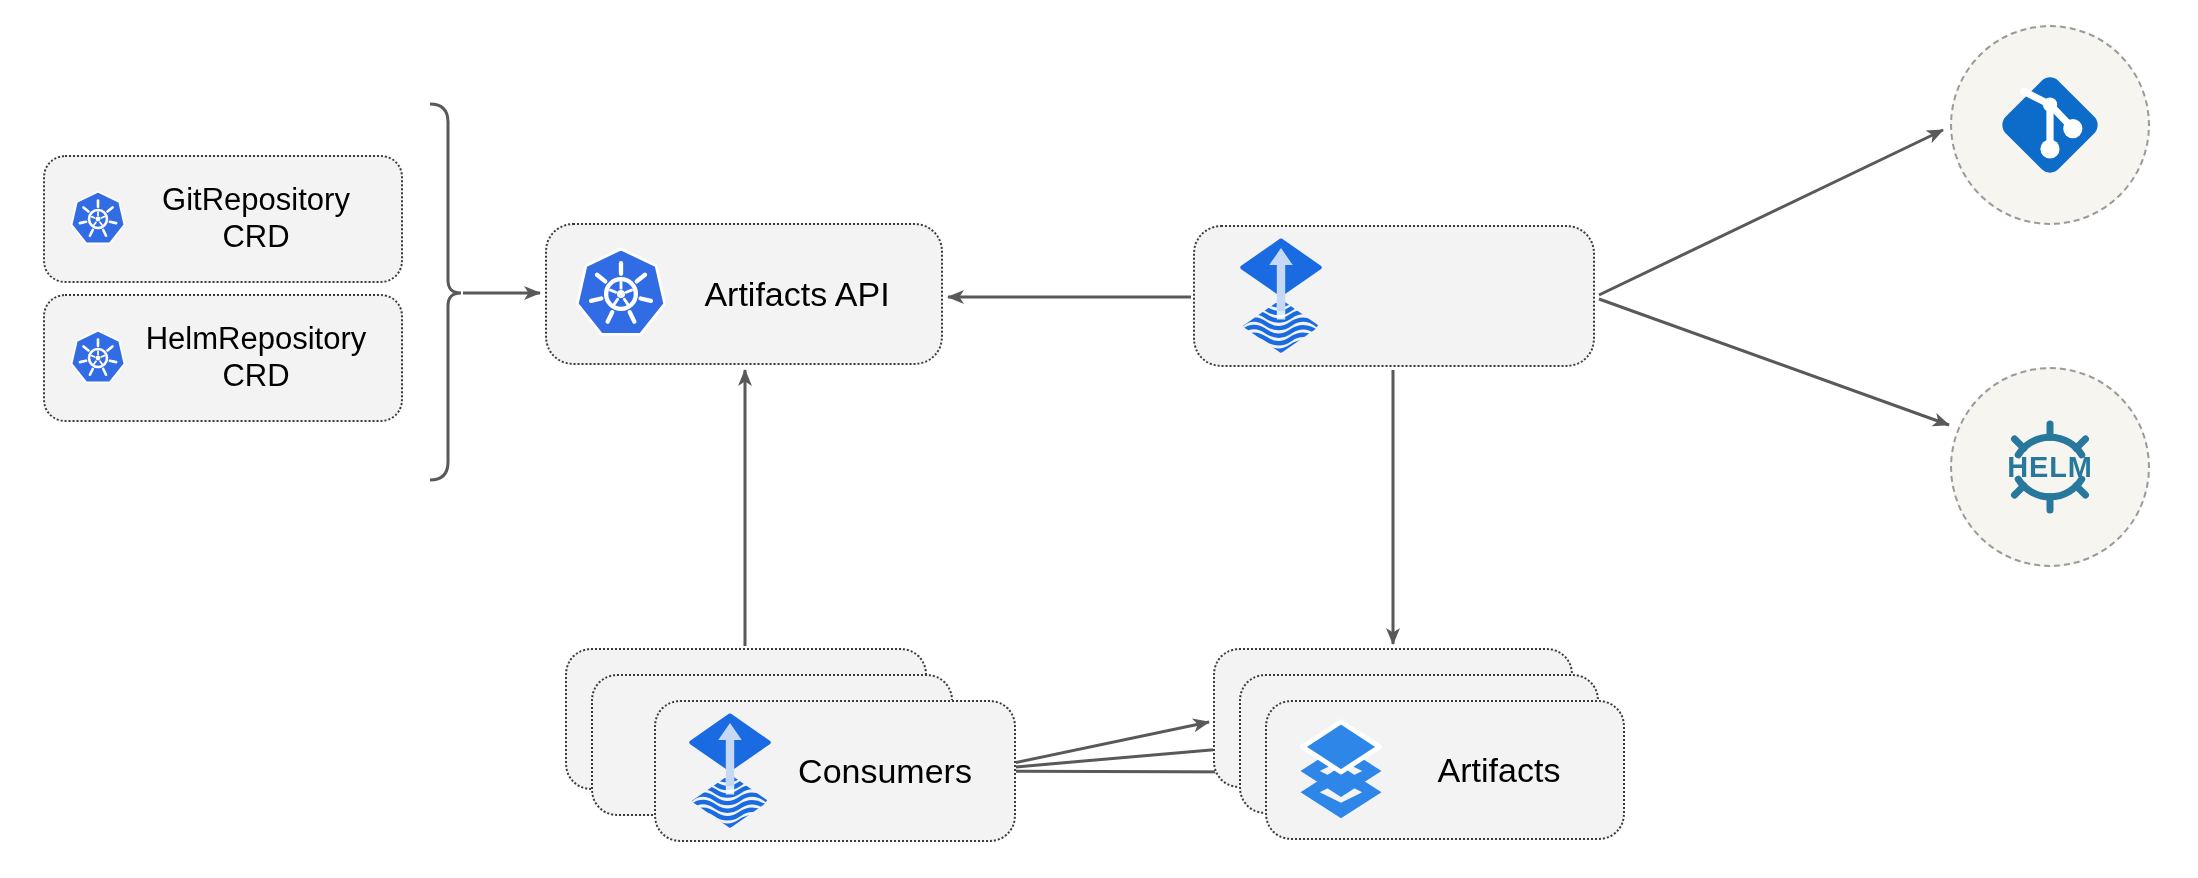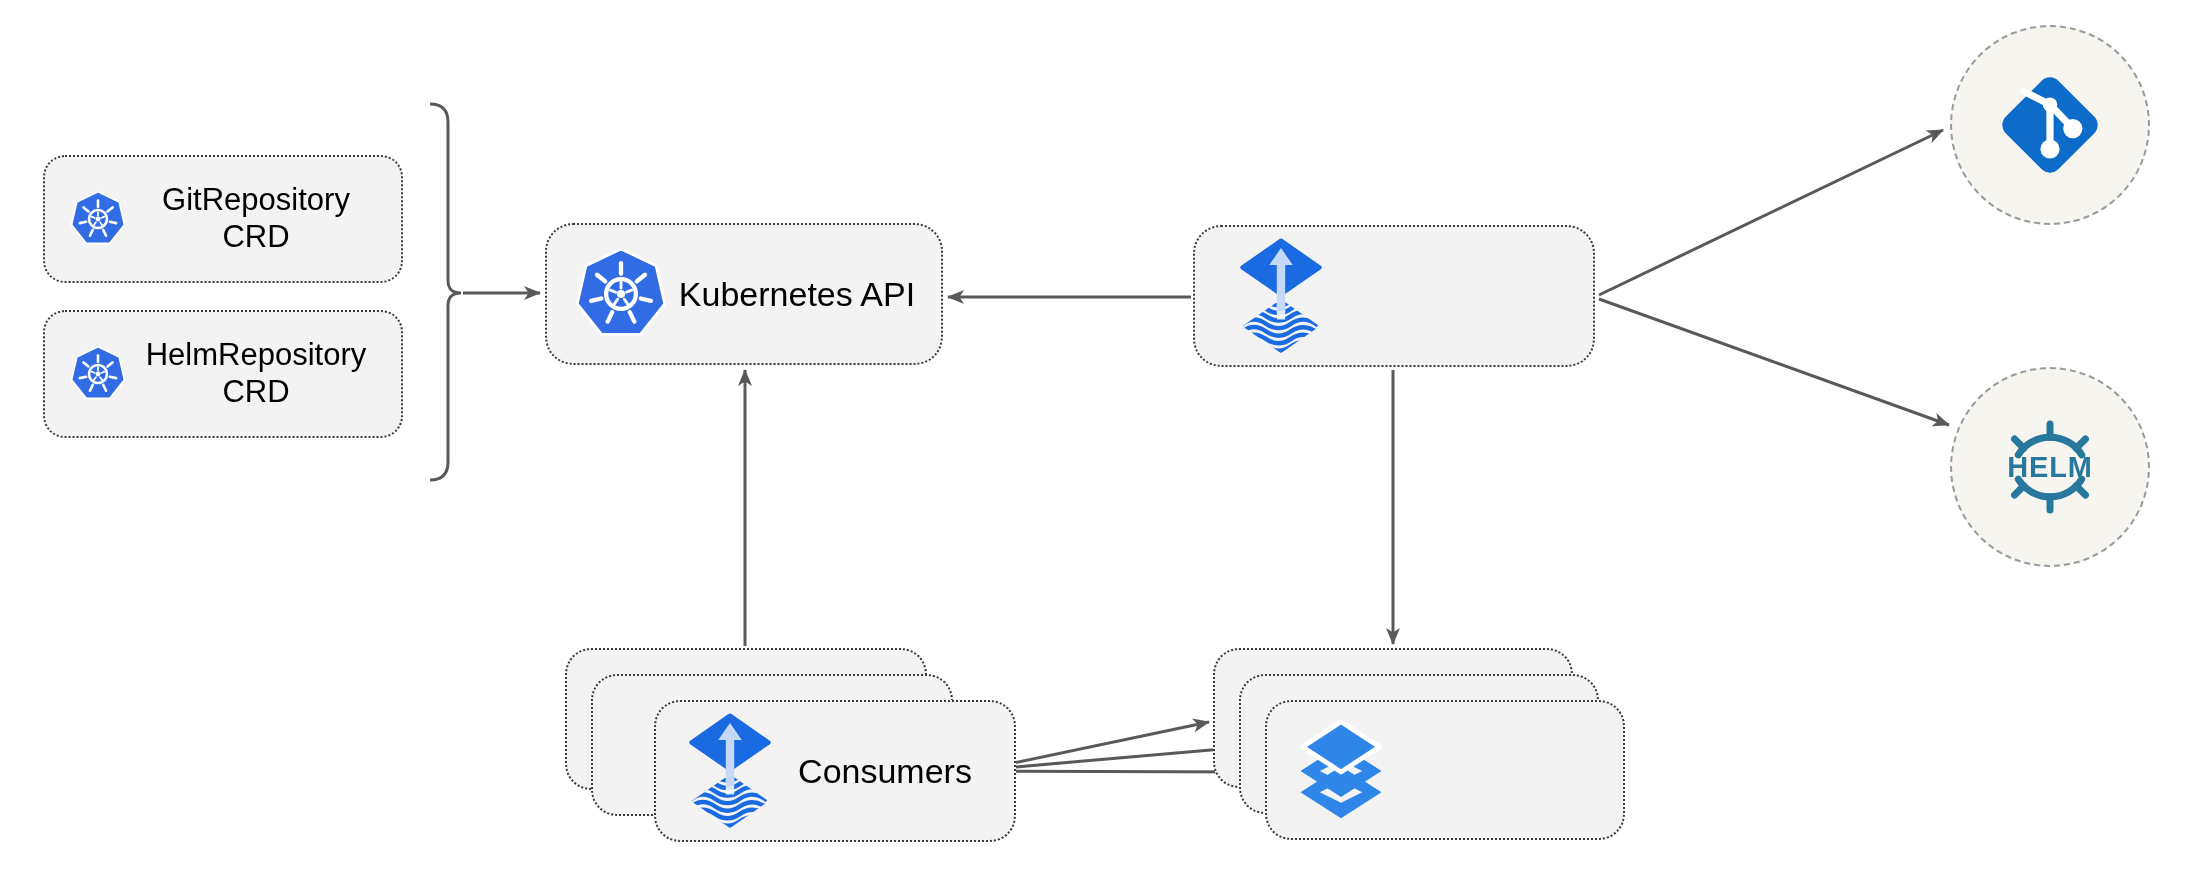--- a/index.html
+++ b/index.html
@@ -149,33 +149,33 @@
   </svg>
 
   <div class="node small" style="left:43px;top:155px;width:360px;height:128px">
     <svg class="ic" style="margin-left:24px" width="58" height="58" viewBox="0 0 100 100">
         <use href="#sym-k8s"></use>
       </svg>
     <div class="label">GitRepository
 CRD</div>
   </div>
 
-  <div class="node small" style="left:43px;top:310px;width:360px;height:128px">
+  <div class="node small" style="left:43px;top:294px;width:360px;height:128px">
     <svg class="ic" style="margin-left:24px" width="58" height="58" viewBox="0 0 100 100">
         <use href="#sym-k8s"></use>
       </svg>
     <div class="label">HelmRepository
 CRD</div>
   </div>
 
   <div class="node" style="left:545px;top:223px;width:398px;height:142px">
     <svg class="ic" style="margin-left:26px" width="96" height="96" viewBox="0 0 100 100">
         <use href="#sym-k8s"></use>
       </svg>
-    <div class="label">Kubernetes API</div>
+    <div class="label">Artifacts API</div>
   </div>
 
   <div class="node" style="left:1193px;top:225px;width:402px;height:142px">
     <svg class="ic" style="margin-left:44px" width="84" height="118" viewBox="0 0 100 140">
         <use href="#sym-flux"></use>
       </svg>
   </div>
 
   <div class="stackbox" style="left:565px;top:648px;width:362px;height:142px"></div>
   <div class="stackbox" style="left:591px;top:674px;width:362px;height:142px"></div>
@@ -185,20 +185,21 @@
       </svg>
     <div class="label">Consumers</div>
   </div>
 
   <div class="stackbox" style="left:1213px;top:648px;width:360px;height:140px"></div>
   <div class="stackbox" style="left:1239px;top:674px;width:360px;height:140px"></div>
   <div class="node" style="left:1265px;top:700px;width:360px;height:140px;border-radius:26px">
     <svg class="ic" style="margin-left:24px" width="100" height="108" viewBox="0 0 100 112">
         <use href="#sym-layers"></use>
       </svg>
+    <div class="label">Artifacts</div>
   </div>
 
   <div class="endpoint" style="left:1950px;top:25px;width:200px;height:200px">
     <svg class="ic" width="120" height="120" viewBox="0 0 100 100">
         <use href="#sym-git"></use>
       </svg>
   </div>
 
   <div class="endpoint" style="left:1950px;top:367px;width:200px;height:200px">
     <svg class="ic" width="112" height="112" viewBox="0 0 120 120">

